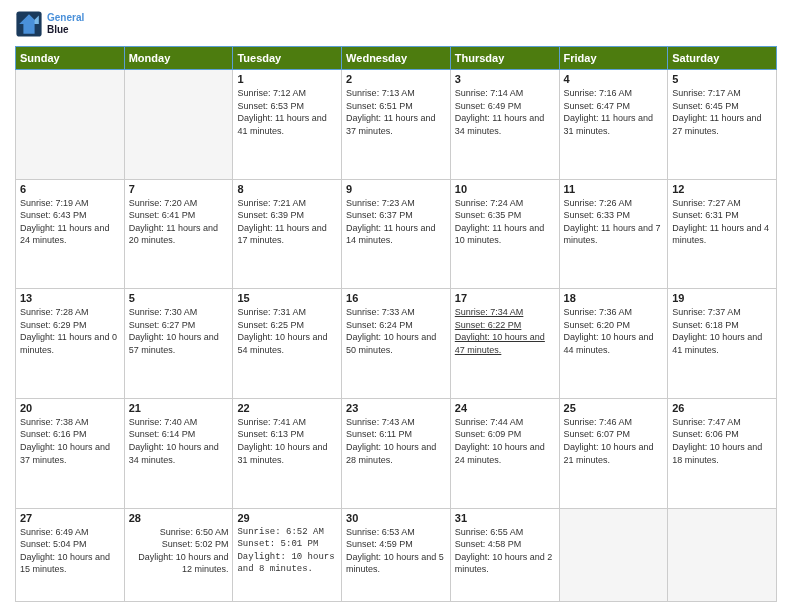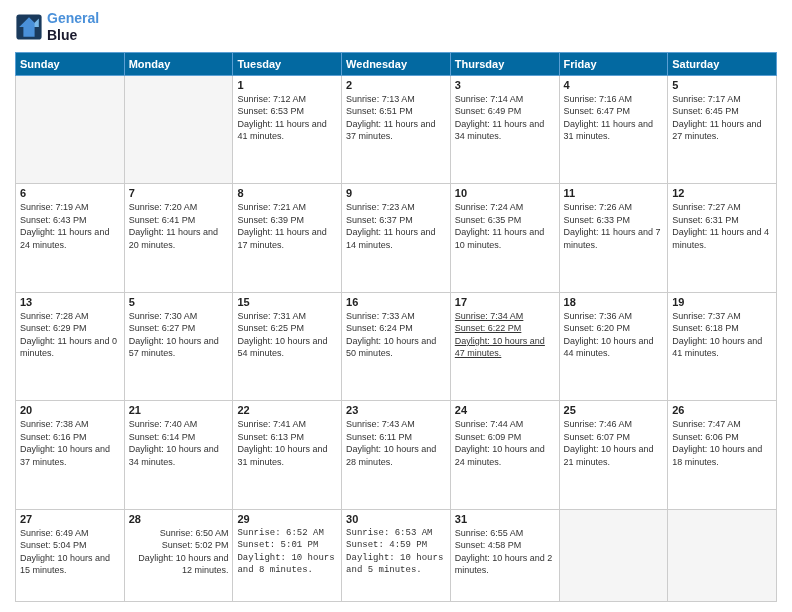--- a/index.html
+++ b/index.html
@@ -22,21 +22,21 @@
       justify-content: space-between;
       align-items: flex-start;
       margin-bottom: 8px;
     }
     .logo {
       display: flex;
       align-items: center;
       gap: 4px;
     }
     .logo-text {
-      font-size: 14px;
+      font-size: 10px;
       font-weight: bold;
       color: #1a1a2e;
       line-height: 1.2;
     }
     .logo-text span {
       color: #4a90d9;
     }
     .logo-icon {
       width: 28px;
       height: 28px;
@@ -55,21 +55,21 @@
       color: #555;
     }
     .calendar {
       flex: 1;
       border: 1px solid #ccc;
       border-collapse: collapse;
       width: 100%;
       table-layout: fixed;
     }
     .calendar th {
-      background: #0369a1;
+      background: #4d7c0f;
       color: white;
       font-size: 11px;
       font-weight: bold;
       padding: 5px 4px;
       text-align: left;
       border: 1px solid #5a9fd4;
     }
     .calendar td {
       border: 1px solid #ccc;
       vertical-align: top;
@@ -313,21 +313,21 @@
 Daylight: 10 hours and 12 minutes.</div>
           </td>
           <td>
             <span class="day-number">29</span>
             <div class="cell-text" style="white-space: pre-line; font-family: Liberation Mono, monospace;">Sunrise: 6:52 AM
 Sunset: 5:01 PM
 Daylight: 10 hours and 8 minutes.</div>
           </td>
           <td>
             <span class="day-number">30</span>
-            <div class="cell-text" style="white-space: pre-line; font-family: Liberation Mono, monospace;">Sunrise: 6:53 AM
+            <div class="cell-text" style="white-space: pre-line;">Sunrise: 6:53 AM
 Sunset: 4:59 PM
 Daylight: 10 hours and 5 minutes.</div>
           </td>
           <td>
             <span class="day-number">31</span>
             <div class="cell-text" style="white-space: pre-line;">Sunrise: 6:55 AM
 Sunset: 4:58 PM
 Daylight: 10 hours and 2 minutes.</div>
           </td>
           <td class="empty"></td>

